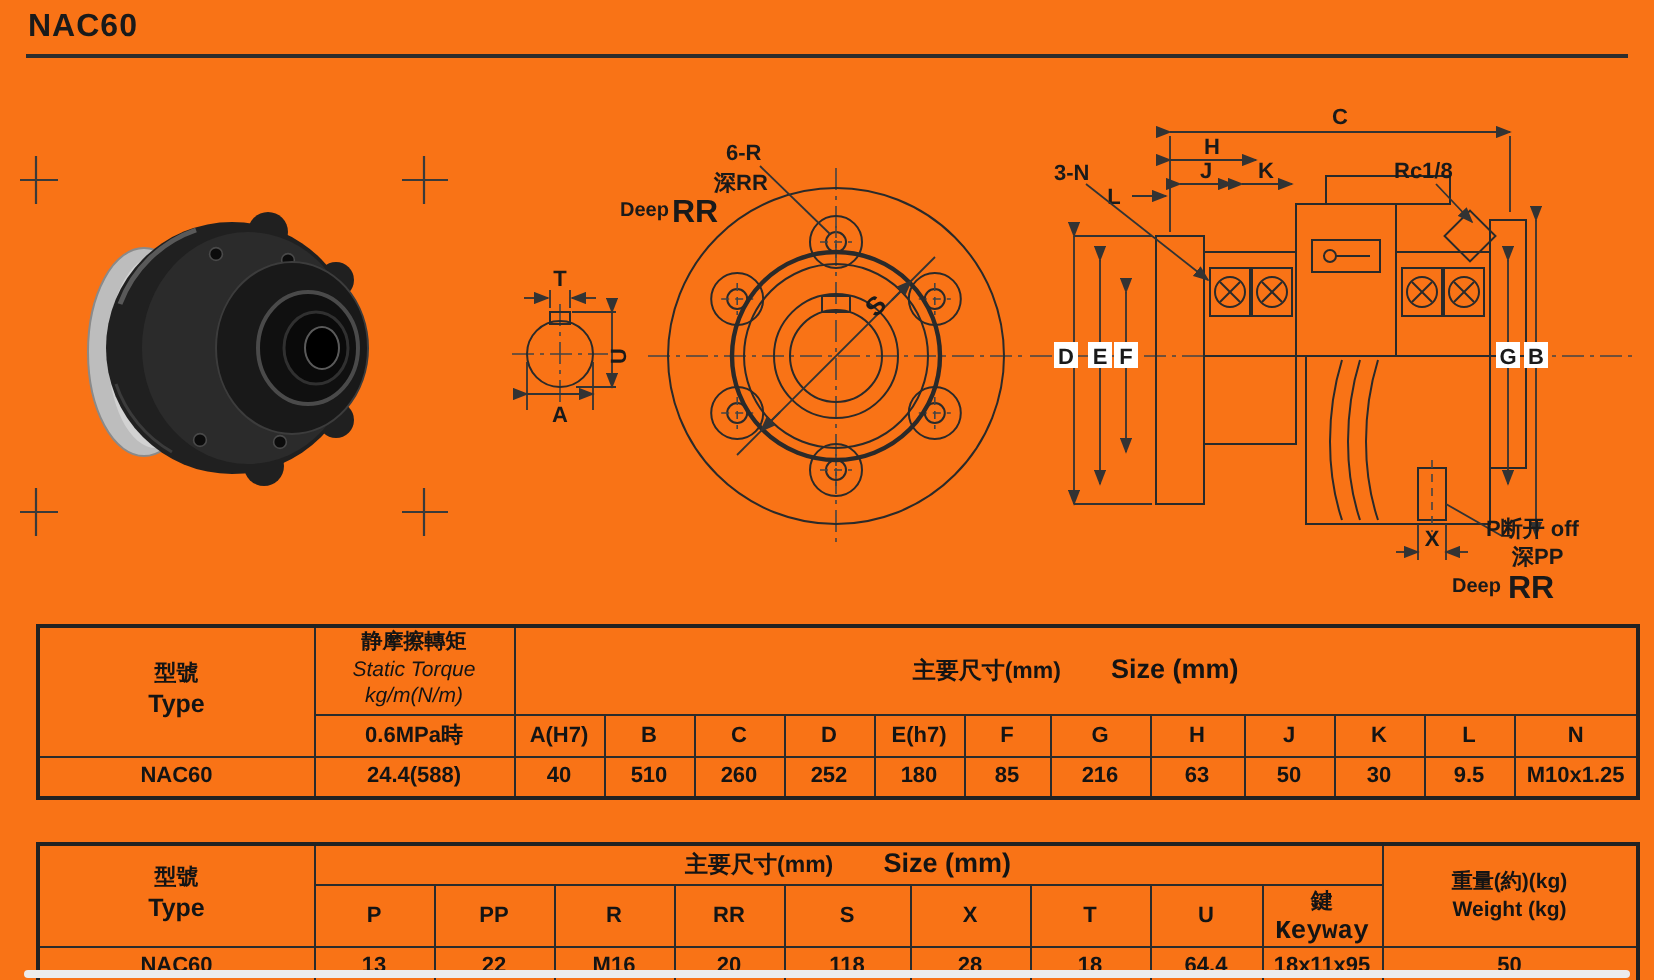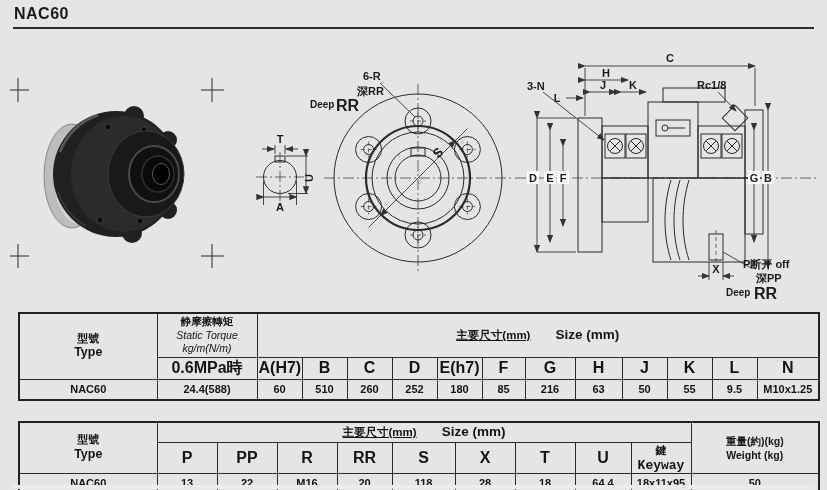--- a/index.html
+++ b/index.html
@@ -1,34 +1,34 @@
 <!DOCTYPE html>
 <html><head>
 <meta charset="utf-8">
 <style>
   html,body{margin:0;padding:0;background:#fff;}
-  #page{position:relative;width:827px;height:490px;background:#e5e5e5;overflow:hidden;
+  #page{position:relative;width:827px;height:490px;background:#f97316;overflow:hidden;
         font-family:"Liberation Sans","DejaVu Sans",sans-serif;color:#1a1a1a;}
   .title{position:absolute;left:14px;top:5px;font-size:16px;font-weight:700;letter-spacing:.5px;}
   .rule{position:absolute;left:13px;top:27px;width:801px;height:2px;background:#2d2d2d;}
   .fig{position:absolute;}
   
   table.spec{position:absolute;left:18px;border-collapse:collapse;table-layout:fixed;width:800px;
              font-size:11px;font-weight:700;color:#141414;}
   table.spec td{border:1px solid #2b2b2b;text-align:center;vertical-align:middle;padding:0 1px;overflow:hidden;}
   table.spec{border:2px solid #222;}
   #table1{top:312px;}
   #table2{top:421px;}
   .zh-small{font-size:11px;font-weight:700;line-height:1.2;text-align:center;}
   .en-type{font-size:12.5px;font-weight:700;line-height:1.25;}
   .torque-line{font-size:10.5px;line-height:1.28;font-weight:700;}
   .torque-line.en{font-weight:400;font-size:10.5px;font-style:italic;}
-  .size-zh{font-size:11.5px;font-weight:700;text-decoration:underline;}
+  .size-zh{font-size:11.5px;font-weight:700;}
   .size-en{font-size:13.5px;font-weight:700;margin-left:22px;}
-  .dimh{font-size:16px;}
+  .dimh{font-size:11px;}
   .val{font-size:11px;}
   .kw-zh{font-size:11px;} .kw-en{font-size:13px;font-family:Liberation Mono, monospace;}
   .wt{font-size:10.5px;line-height:1.35;}
   .r1{height:44px;} .r2{height:21px;} .r3{height:21px;}
   .s1{height:20px;} .s2{height:20px;} .s3{height:20px;}
   .bstrip{position:absolute;left:12px;top:485px;width:803px;height:4px;background:#ececec;border-radius:2px;}
   
   .ln{stroke:#2a2a2a;stroke-width:1;fill:none;}
   .ln2{stroke:#2a2a2a;stroke-width:2.2;fill:none;}
   .dim{stroke:#333;stroke-width:0.9;fill:none;}
@@ -333,30 +333,30 @@
       <td class="dimh">G</td>
       <td class="dimh">H</td>
       <td class="dimh">J</td>
       <td class="dimh">K</td>
       <td class="dimh">L</td>
       <td class="dimh">N</td>
     </tr>
     <tr class="r3">
       <td class="val">NAC60</td>
       <td class="val">24.4(588)</td>
-      <td class="val">60</td>
+      <td class="val">40</td>
       <td class="val">510</td>
       <td class="val">260</td>
       <td class="val">252</td>
       <td class="val">180</td>
       <td class="val">85</td>
       <td class="val">216</td>
       <td class="val">63</td>
       <td class="val">50</td>
-      <td class="val">55</td>
+      <td class="val">30</td>
       <td class="val">9.5</td>
       <td class="val">M10x1.25</td>
     </tr>
   </tbody>
     </table>
 
   <table class="spec" id="table2">
     <colgroup>
       <col style="width:138px">
       <col style="width:60px">

